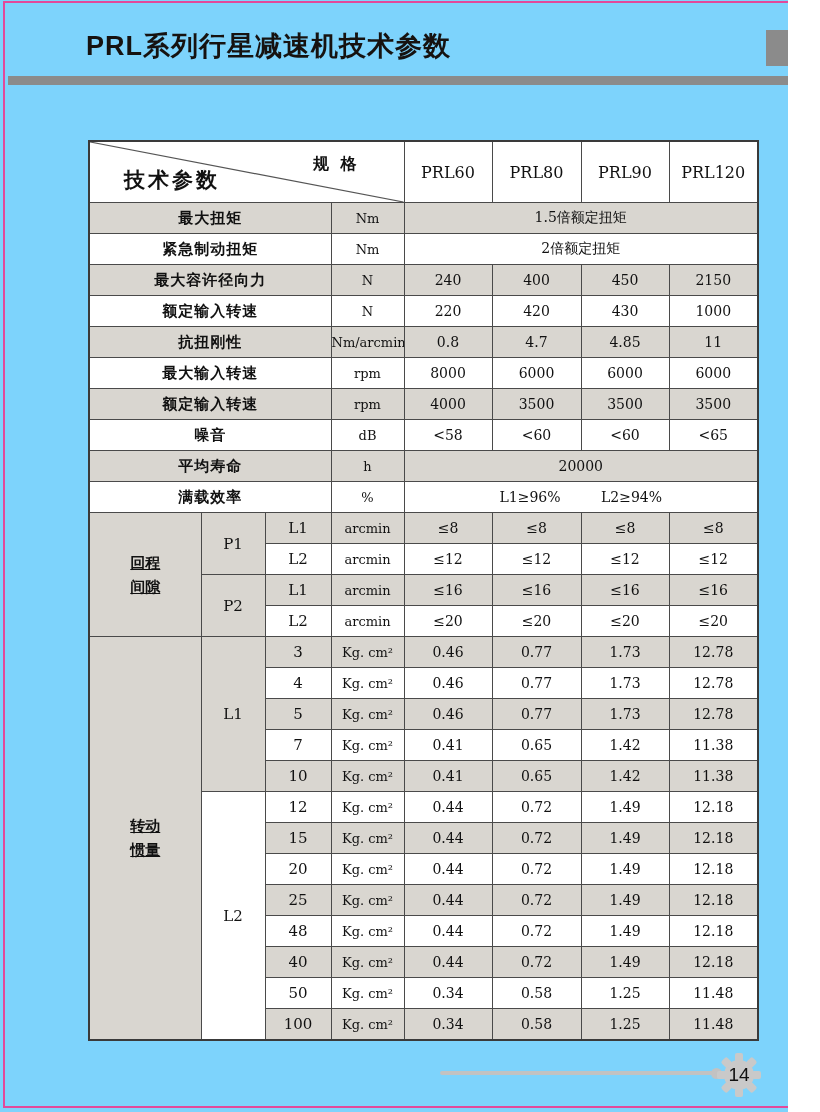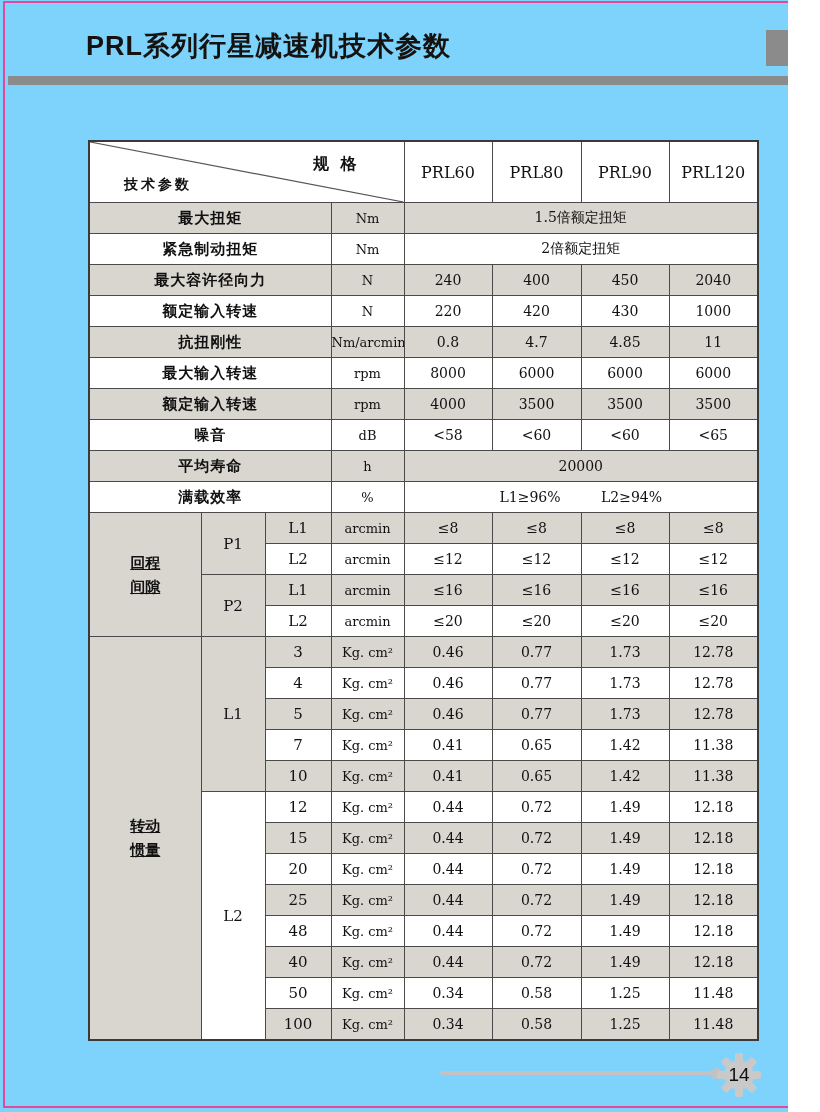--- a/index.html
+++ b/index.html
@@ -21,21 +21,21 @@
   tr.g td{background:#d9d6d0;}
   td.wh{background:#ffffff;}
   .pname{font-weight:bold;font-size:15px;letter-spacing:1px;}
   .unit{font-family:"DejaVu Serif",serif;font-size:13px;}
   .val{font-family:"DejaVu Serif",serif;font-size:14px;}
   .sub{font-family:"DejaVu Serif",serif;font-size:15px;}
   .grp{font-weight:bold;font-size:15px;line-height:24px;text-decoration:underline;}
   .diag{position:relative;}
   .diag svg{position:absolute;left:0;top:0;width:100%;height:100%;}
   .diag .spec-lb{position:absolute;right:44px;top:12px;font-weight:bold;font-size:16px;letter-spacing:3px;}
-  .diag .param-lb{position:absolute;left:34px;bottom:8px;font-weight:bold;font-size:14px;letter-spacing:3px;}
+  .diag .param-lb{position:absolute;left:34px;bottom:8px;font-weight:bold;font-size:21px;letter-spacing:3px;}
   .eff span{margin:0 18px;}
 
   .footer-rule{position:absolute;left:440px;top:1071px;width:276px;height:4px;
                background:#c2c2c2;border-radius:2px;}
   .footer-dot{position:absolute;left:711px;top:1068px;width:11px;height:11px;
               border-radius:50%;background:#c2c2c2;}
   .gear{position:absolute;left:716px;top:1052px;width:46px;height:46px;}
   .gear svg{position:absolute;left:0;top:0;}
   .gear-num{position:absolute;left:0;top:0;width:46px;height:46px;display:flex;
             align-items:center;justify-content:center;font-size:19px;color:#111;
@@ -87,21 +87,21 @@
       <td class="pname" colspan="3">紧急制动扭矩</td>
       <td class="unit">Nm</td>
       <td class="val" colspan="4">2倍额定扭矩</td>
     </tr>
     <tr class="g">
       <td class="pname" colspan="3">最大容许径向力</td>
       <td class="unit">N</td>
       <td class="val">240</td>
       <td class="val">400</td>
       <td class="val">450</td>
-      <td class="val">2040</td>
+      <td class="val">2150</td>
     </tr>
     <tr>
       <td class="pname" colspan="3">额定输入转速</td>
       <td class="unit">N</td>
       <td class="val">220</td>
       <td class="val">420</td>
       <td class="val">430</td>
       <td class="val">1000</td>
     </tr>
     <tr class="g">

